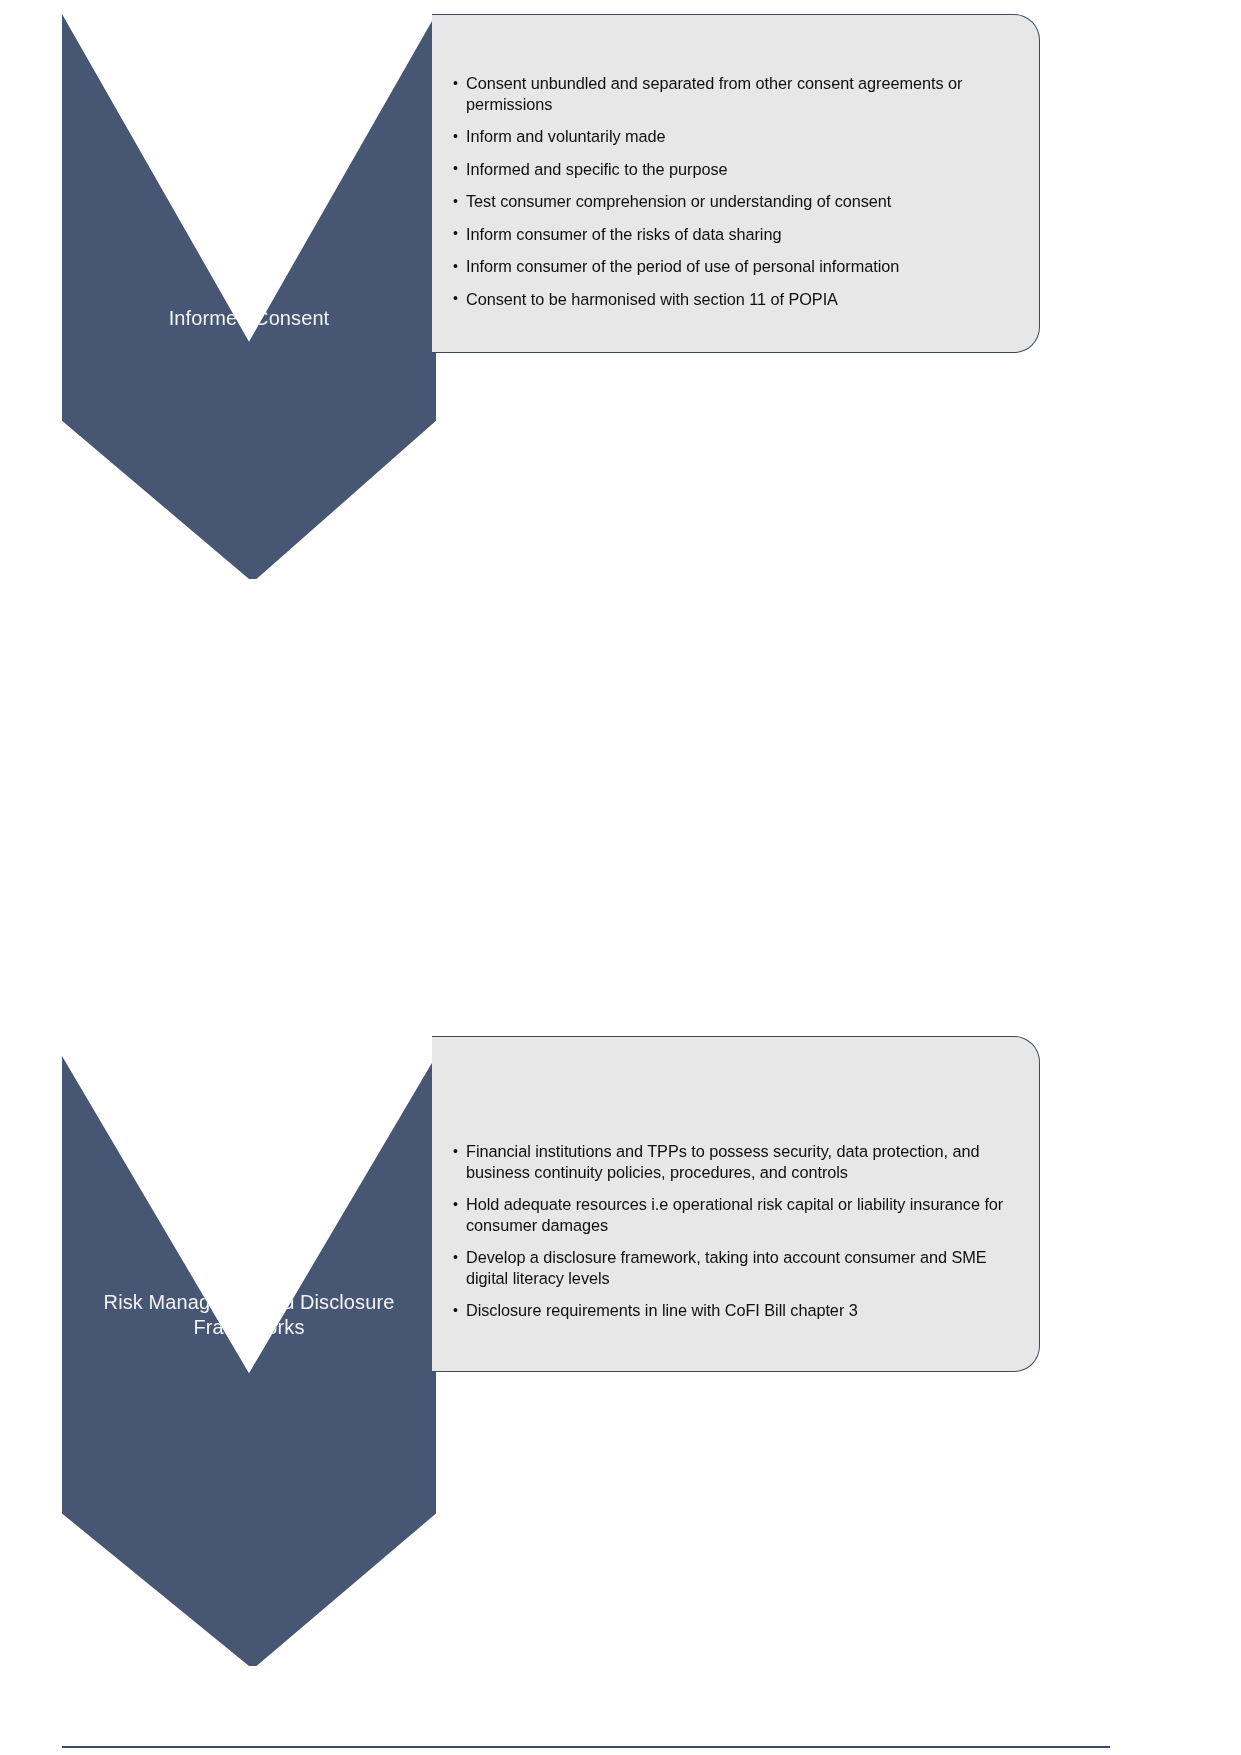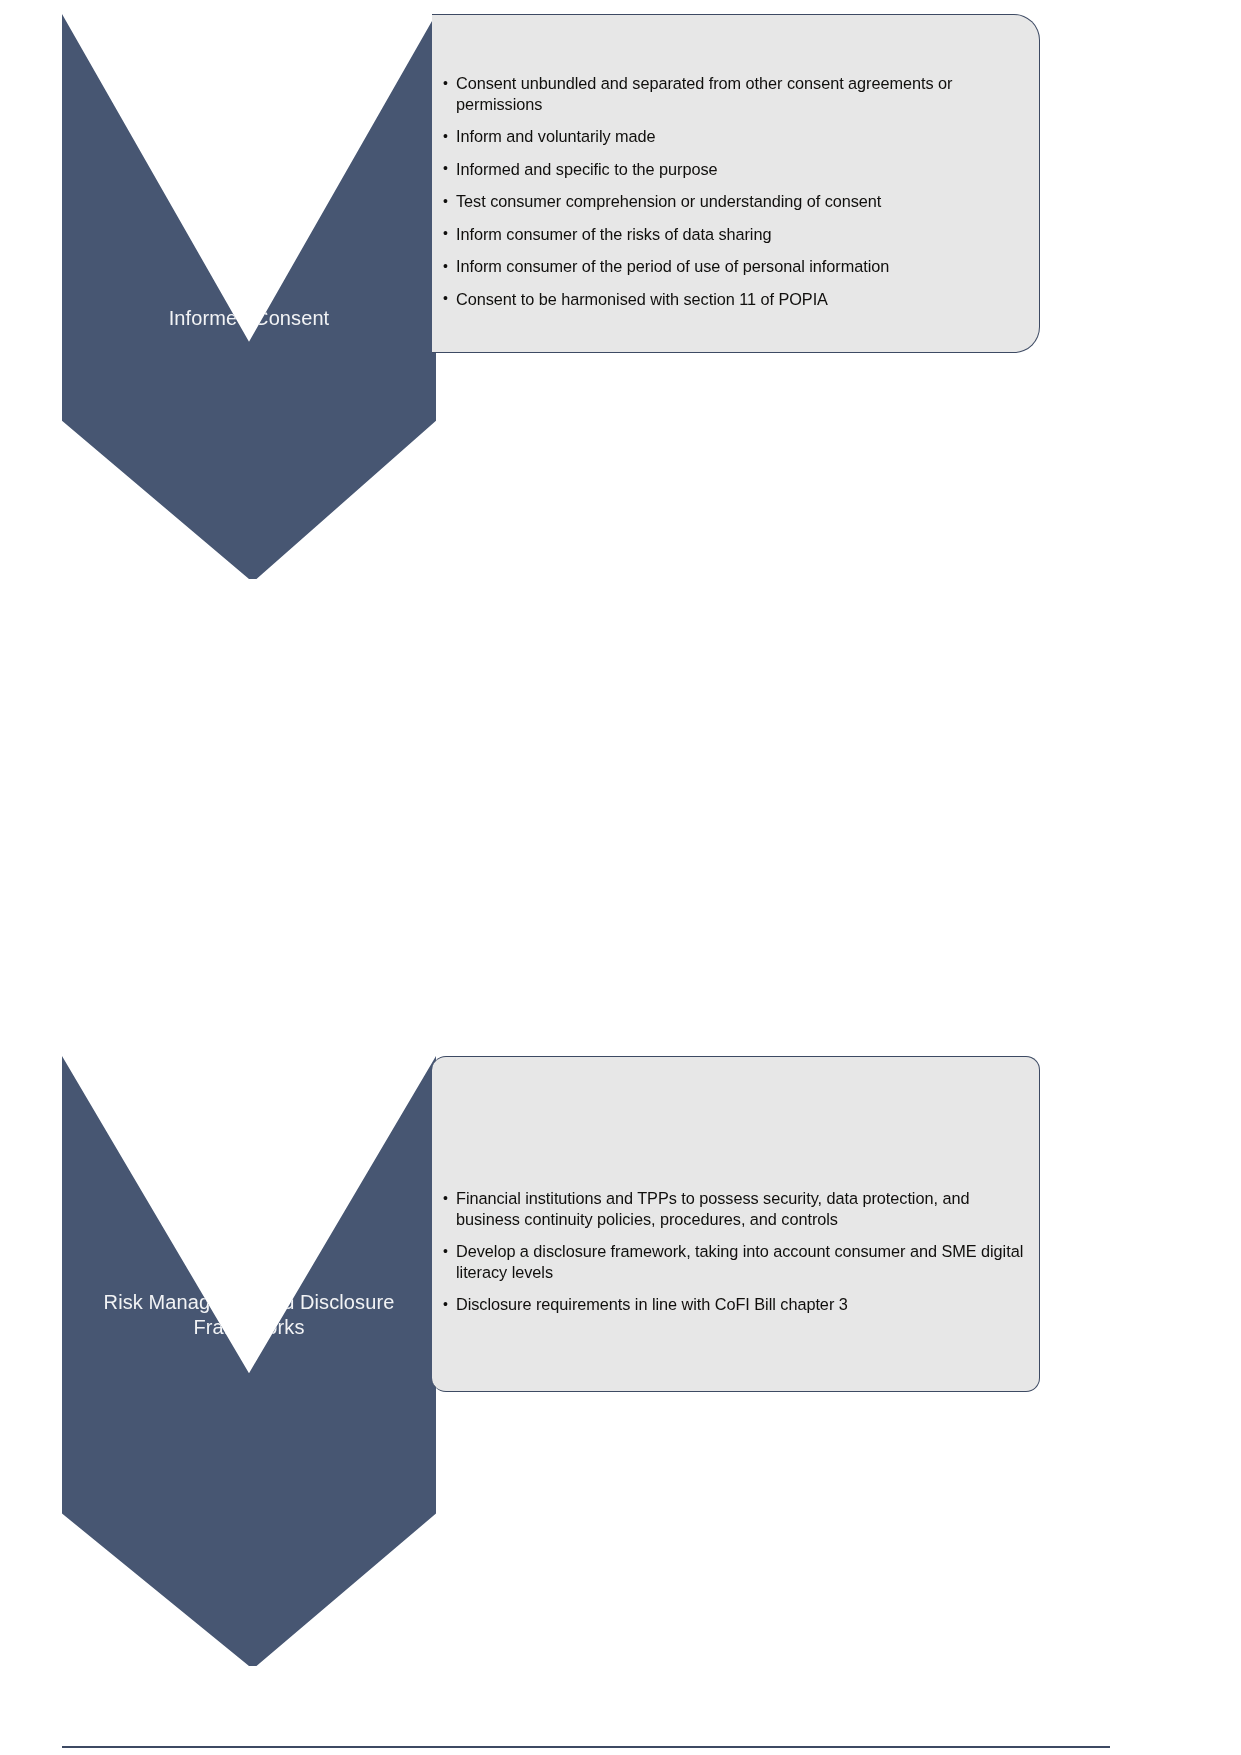--- a/index.html
+++ b/index.html
@@ -66,35 +66,35 @@
     left: 432px;
     width: 608px;
     background: #e7e7e7;
     border: 1.4px solid #3d4a63;
     border-left: none;
     border-top-right-radius: 26px;
     border-bottom-right-radius: 26px;
     box-sizing: border-box;
   }
   .panel-1 { top: 14px;   height: 339px; }
-  .panel-2 { top: 508px;  height: 336px; border-radius: 14px; }
+  .panel-2 { top: 488px;  height: 336px; }
 
   .panel-inner {
     position: absolute;
     left: 10px;
     right: 14px;
     top: 50%;
     transform: translateY(-50%);
   }
   .panel-1 .panel-inner { top: 176px; transform: translateY(-50%); }
   .panel-2 .panel-inner { top: 194px; transform: translateY(-50%); }
 
   ul.bullets {
     list-style: none;
-    margin: 0;
+    margin: 10px;
     padding: 0;
   }
   ul.bullets li {
     position: relative;
     padding-left: 14px;
     margin: 0 0 12px 0;
     color: #100f0d;
     font-size: 16.3px;
     line-height: 20.5px;
     letter-spacing: -0.05px;
@@ -145,20 +145,21 @@
   </div>
 
   <div class="block block-2">
     <div class="chevron chevron-2">
       <div class="chevron-label">Risk Managment and Disclosure Frameworks</div>
     </div>
     <div class="panel panel-2">
       <div class="panel-inner">
         <ul class="bullets">
           <li>Financial institutions and TPPs to possess security, data protection, and business continuity policies, procedures, and controls</li>
+          <li>Hold adequate resources i.e operational risk capital or liability insurance for consumer  damages</li>
           <li>Develop a disclosure framework, taking into account consumer and SME digital literacy levels</li>
           <li>Disclosure requirements in line with CoFI Bill chapter 3</li>
         </ul>
       </div>
     </div>
   </div>
 
   <div class="block block-3">
     
     

